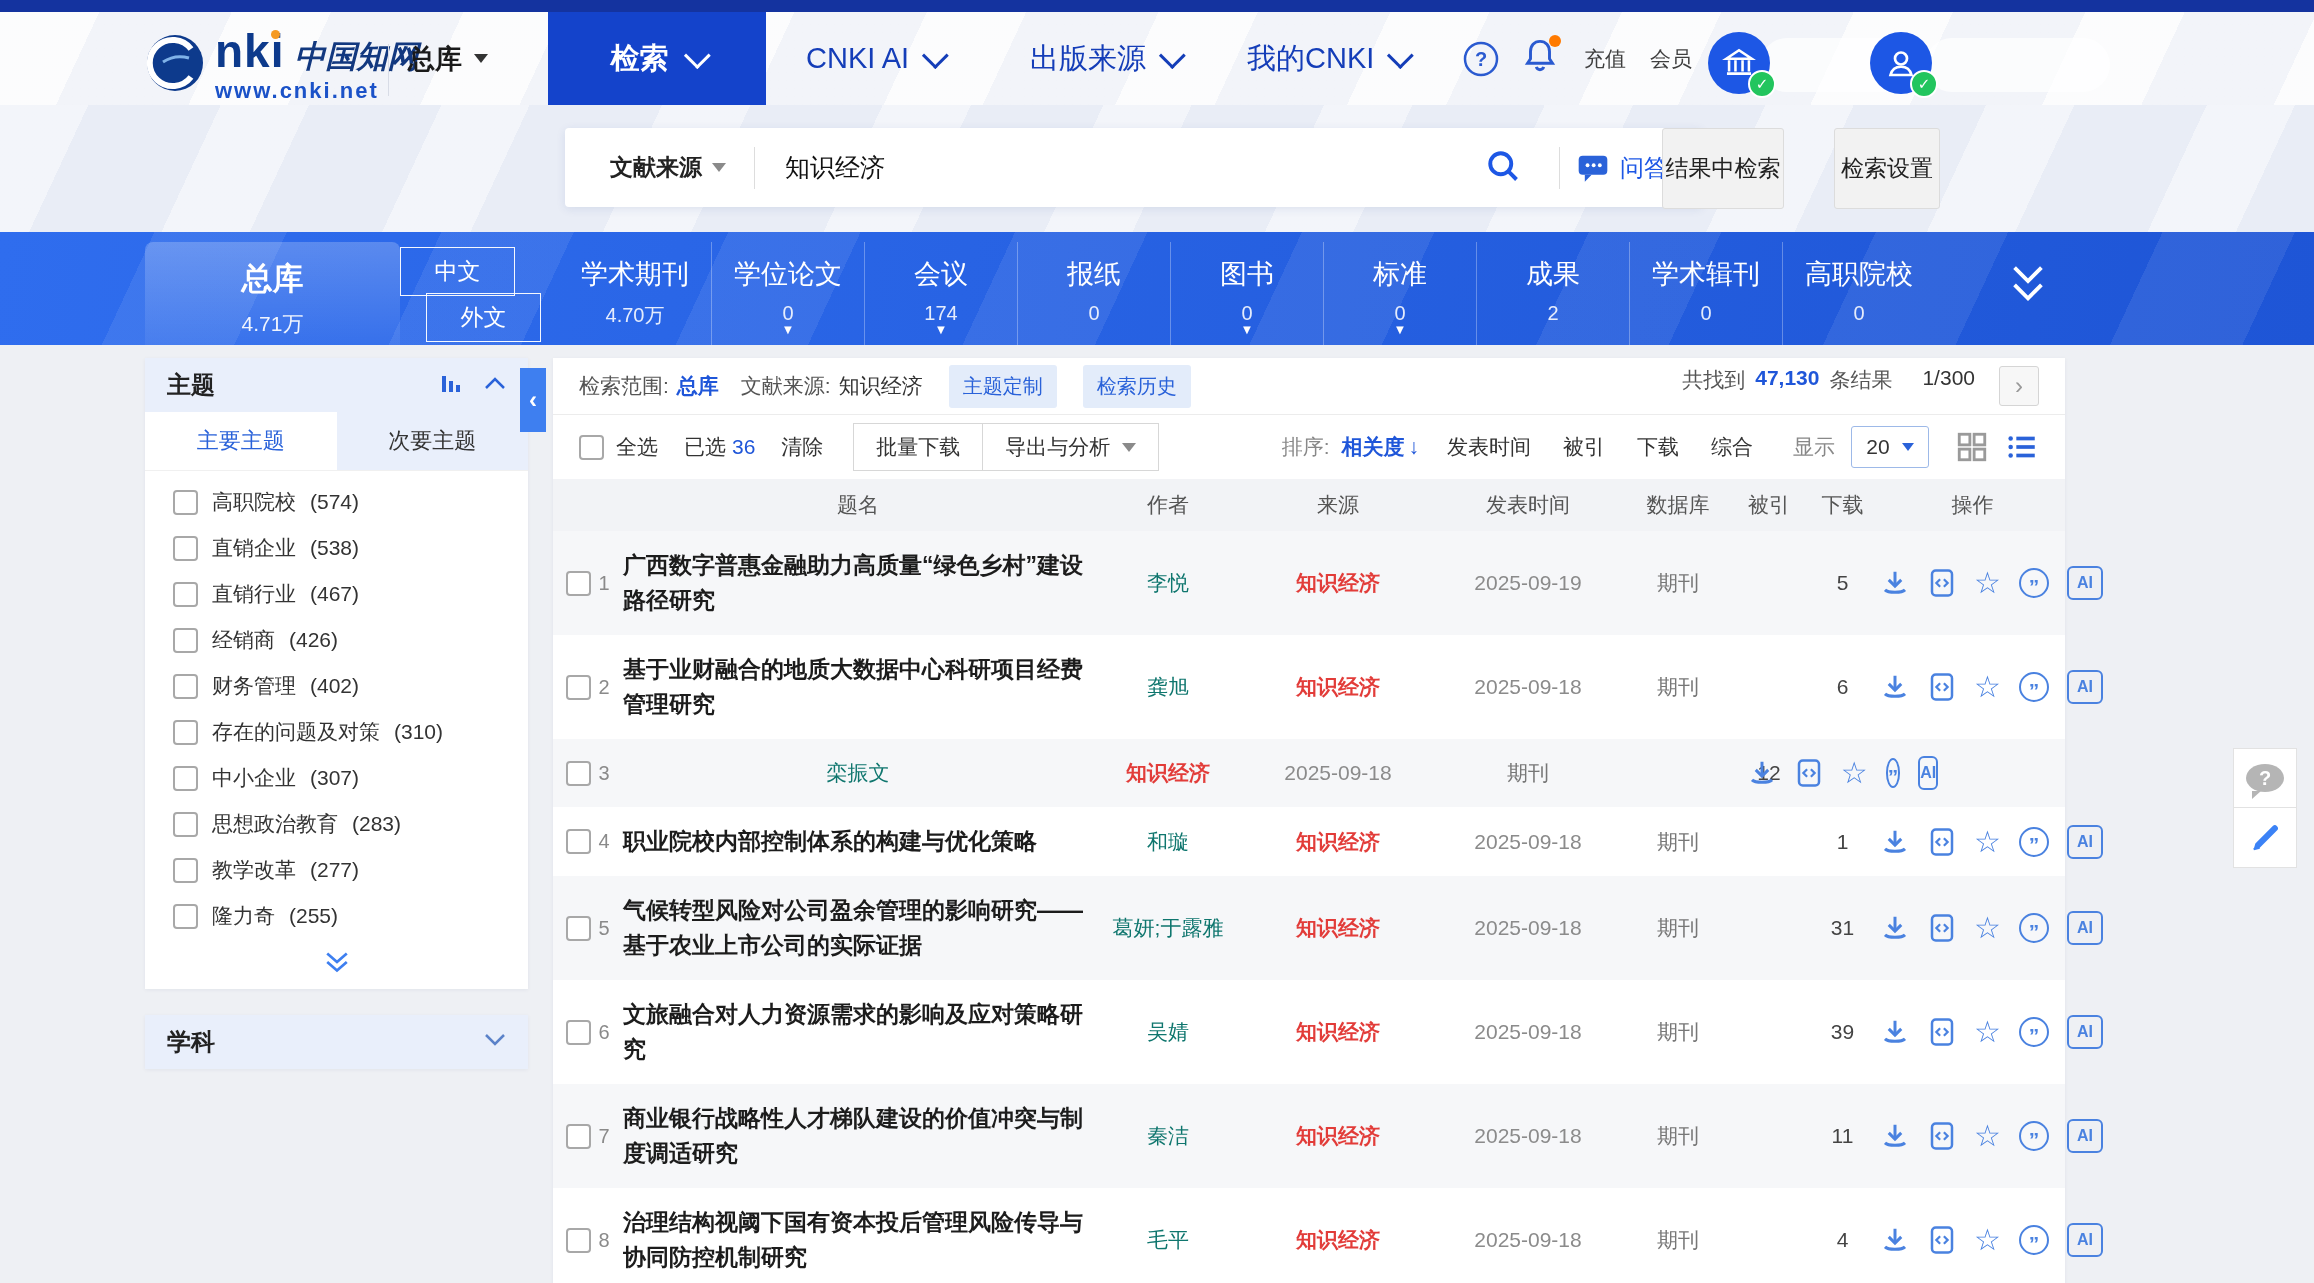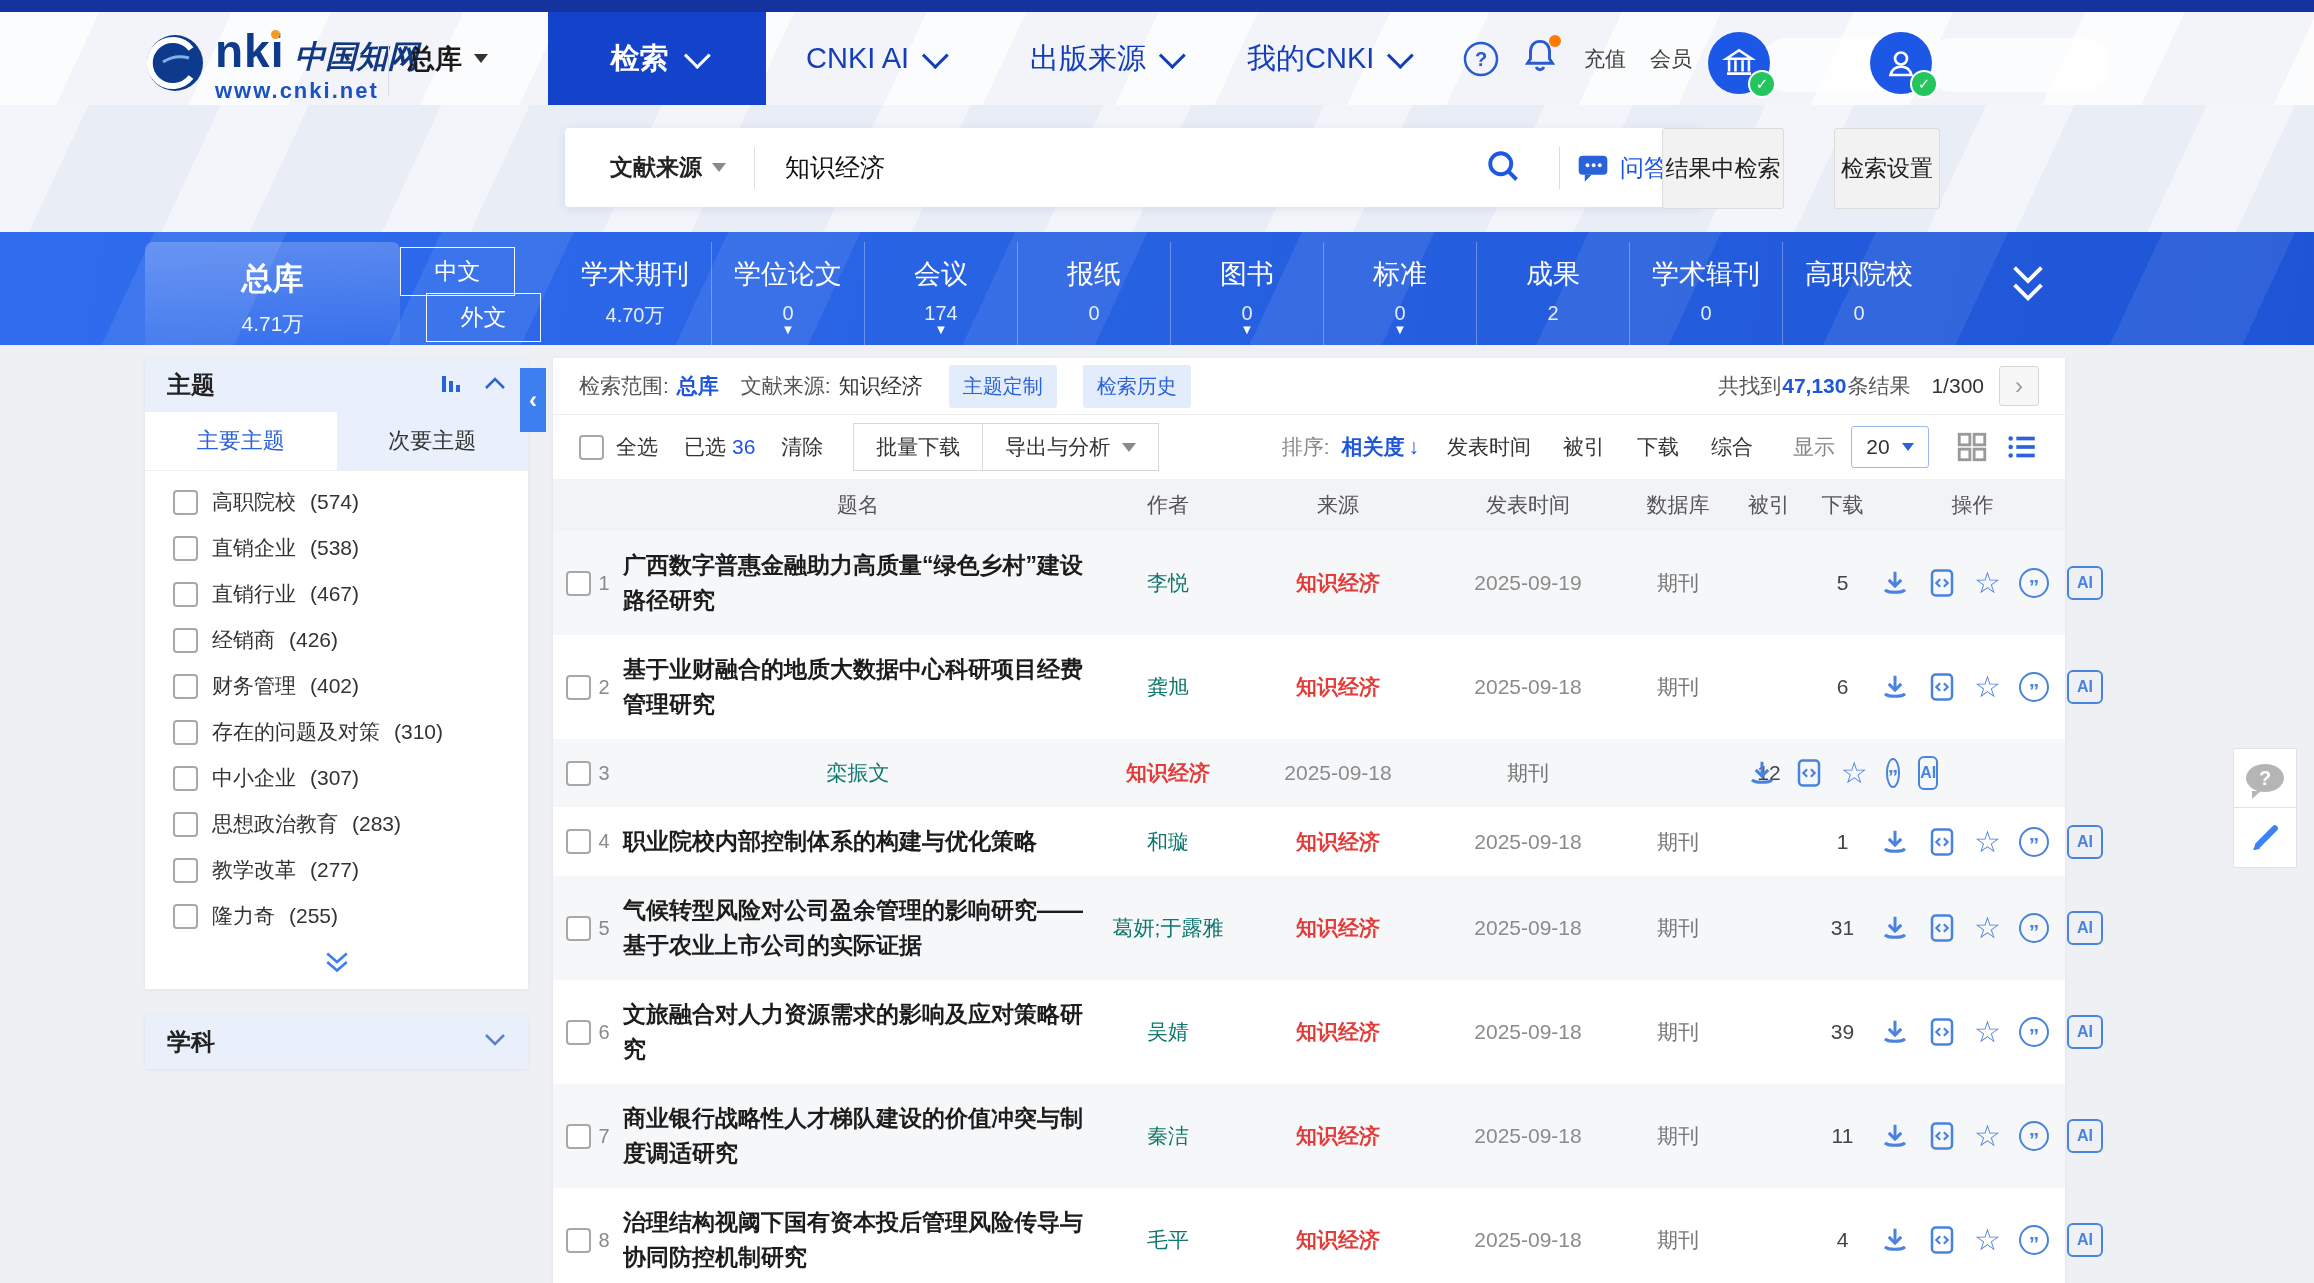--- a/index.html
+++ b/index.html
@@ -82,21 +82,21 @@
   .bar-card-h{height:54px;background:#e9effb;display:flex;align-items:center;padding:0 22px;}
   .collapse{position:absolute;left:520px;top:368px;width:26px;height:64px;background:#3e7ff0;color:#fff;font-size:24px;font-weight:bold;display:flex;align-items:center;justify-content:center;cursor:pointer;}
 
   
   .rpanel{position:absolute;left:553px;top:358px;width:1512px;background:#fff;box-shadow:0 1px 4px rgba(20,40,90,.06);padding-bottom:30px;}
   .meta{height:56px;display:flex;align-items:center;padding:0 26px;font-size:21px;color:#555;border-bottom:1px solid #ececec;}
   .meta .scopev{color:#1f56d9;font-weight:bold;margin:0 22px 0 8px;cursor:pointer;}
   .meta .srcl{margin-right:8px;}
   .meta .srcv{color:#333;}
   .chip{background:#e3ecfa;color:#2a62d9;font-size:20px;padding:8px 14px;margin-left:26px;border-radius:3px;cursor:pointer;}
-  .meta-r{margin-left:auto;display:flex;align-items:center;gap:1px;color:#555;}
+  .meta-r{margin-left:auto;display:flex;gap:10px;color:#555;}
   .found-n{color:#1f56d9;font-weight:bold;}
   .pageno{color:#333;margin-left:20px;}
   .nextbtn{width:38px;height:38px;border:1px solid #d5d5d5;background:#f7f7f7;border-radius:3px;color:#999;font-size:24px;display:flex;align-items:center;justify-content:center;margin-left:14px;cursor:pointer;}
 
   .tools{height:64px;display:flex;align-items:center;padding:0 26px;font-size:21px;color:#333;}
   .tools .lbl{color:#888;}
   .sel-n{color:#1f56d9;margin:0 6px;}
   .t-clear{margin-left:20px;cursor:pointer;}
   .btn-group{display:flex;margin-left:30px;}
   .gbtn{height:46px;border:1px solid #d7d7d7;background:#fff;font-size:21px;color:#333;display:flex;align-items:center;justify-content:center;padding:0 22px;gap:12px;cursor:pointer;}

